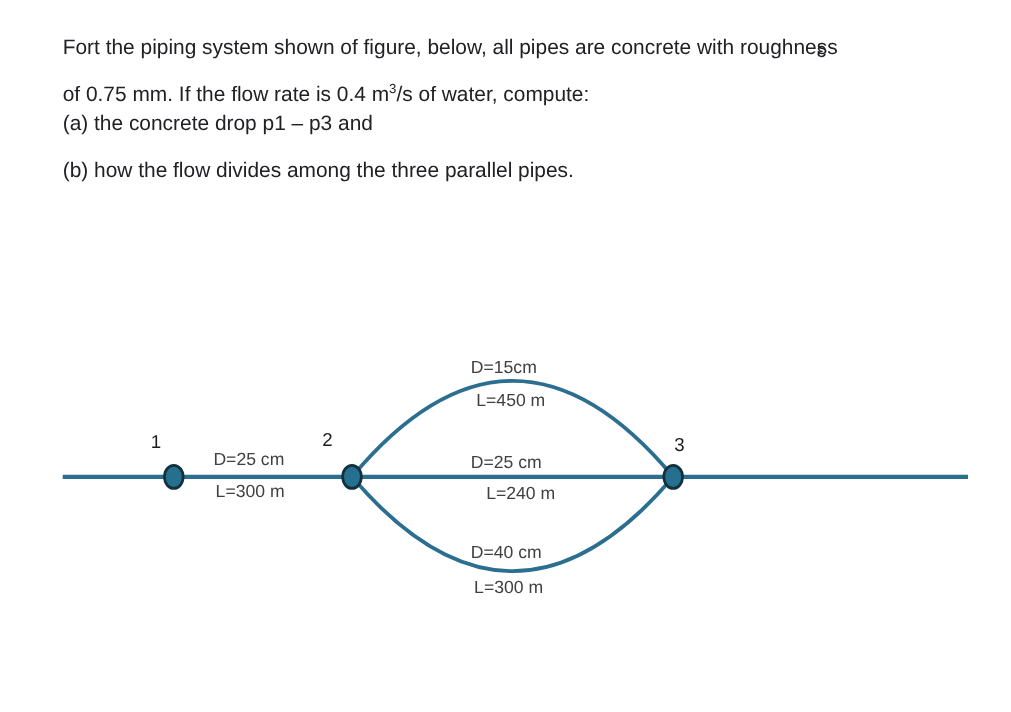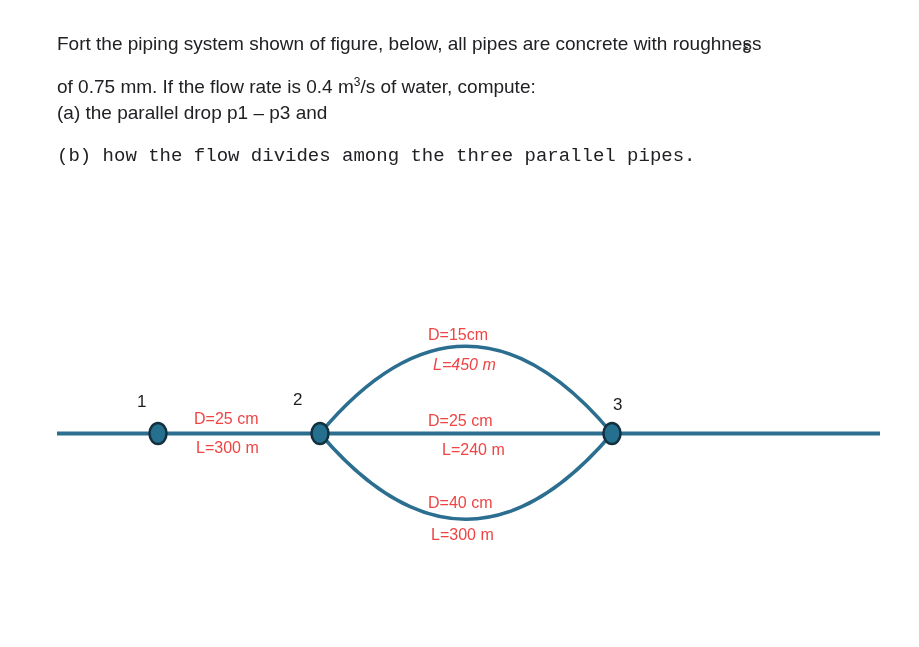--- a/index.html
+++ b/index.html
@@ -16,55 +16,55 @@
     position: absolute;
     left: 57px;
     font-size: 19px;
     line-height: 24px;
     color: #202124;
     white-space: nowrap;
   }
   .line1 { top: 32px; }
   .line2 { top: 75px; }
   .itema { top: 101px; }
-  .itemb { top: 144px; font-family: Liberation Mono, monospace; }
+  .itemb { top: 144px; }
   sup.cube { font-size: 12px; vertical-align: super; line-height: 0; }
   .overlap { position: relative; display: inline-block; }
   .overlap .overlay {
     position: absolute;
     left: 0px;
     top: 3px;
     color: #202124;
   }
   #figure-svg { position: absolute; left: 0; top: 0; }
   .dlabel {
     position: absolute;
     font-size: 16px;
     line-height: 18px;
-    color: #ef4444;
+    color: #404040;
     white-space: nowrap;
   }
   .nodelabel {
     position: absolute;
     font-size: 17px;
     line-height: 19px;
     color: #1d1d1f;
     white-space: nowrap;
   }
 </style>
 </head>
 <body>
 
 <div id="canvas">
 
   <div class="ptext line1"><span>Fort the piping system shown of figure, below, all pipes are concrete with roughne</span><span class="overlap"><span>s</span><span class="overlay">ɛ</span></span><span>s</span></div>
 
   <div class="ptext line2"><span>of 0.75 mm. If the flow rate is 0.4 m</span><sup class="cube">3</sup><span>/s of water, compute:</span></div>
 
-  <div class="ptext itema">(a) the parallel drop p1 – p3 and</div>
+  <div class="ptext itema">(a) the concrete drop p1 – p3 and</div>
   <div class="ptext itemb">(b) how the flow divides among the three parallel pipes.</div>
 
   <svg id="figure-svg" width="919" height="647" viewBox="0 0 919 647">
 
     <path d="M 320 433.5 Q 466 259 612 433.5" fill="none" stroke-width="3.5" stroke-linecap="round" stroke="#2b6e90"></path>
 
     <path d="M 320 433.5 Q 466 605 612 433.5" fill="none" stroke-width="3.5" stroke-linecap="round" stroke="#2b6e90"></path>
 
     <line x1="57" y1="433.5" x2="880" y2="433.5" stroke-width="4" stroke="#2b6e90"></line>
 
@@ -74,21 +74,21 @@
   </svg>
 
   <div class="nodelabel" style="left:137px; top:392px;">1</div>
   <div class="nodelabel" style="left:293px; top:390px;">2</div>
   <div class="nodelabel" style="left:613px; top:395px;">3</div>
 
   <div class="dlabel" style="left:194px; top:410px;">D=25 cm</div>
   <div class="dlabel" style="left:196px; top:439px;">L=300 m</div>
 
   <div class="dlabel" style="left:428px; top:326px;">D=15cm</div>
-  <div class="dlabel" style="left:433px; top:356px;font-style:italic;">L=450 m</div>
+  <div class="dlabel" style="left:433px; top:356px;">L=450 m</div>
 
   <div class="dlabel" style="left:428px; top:412px;">D=25 cm</div>
   <div class="dlabel" style="left:442px; top:441px;">L=240 m</div>
 
   <div class="dlabel" style="left:428px; top:494px;text-align:right;">D=40 cm</div>
   <div class="dlabel" style="left:431px; top:526px;">L=300 m</div>
 
 </div>
 
 </body></html>

